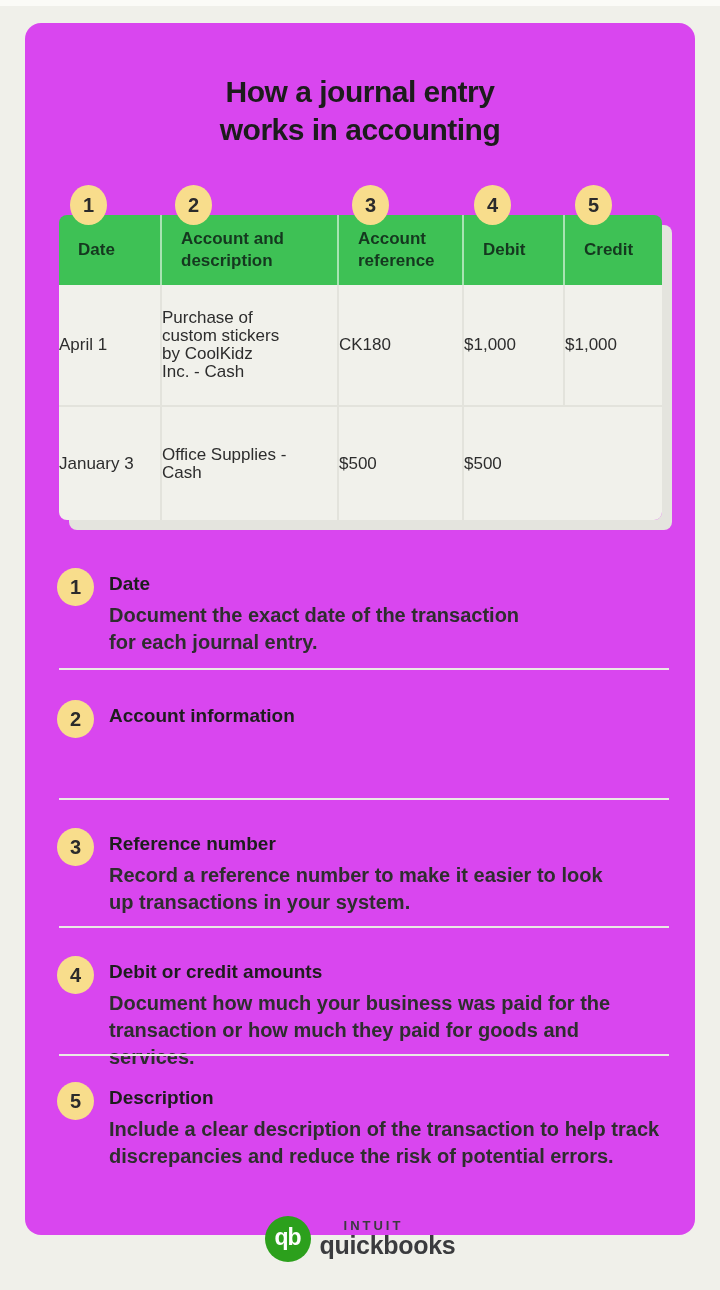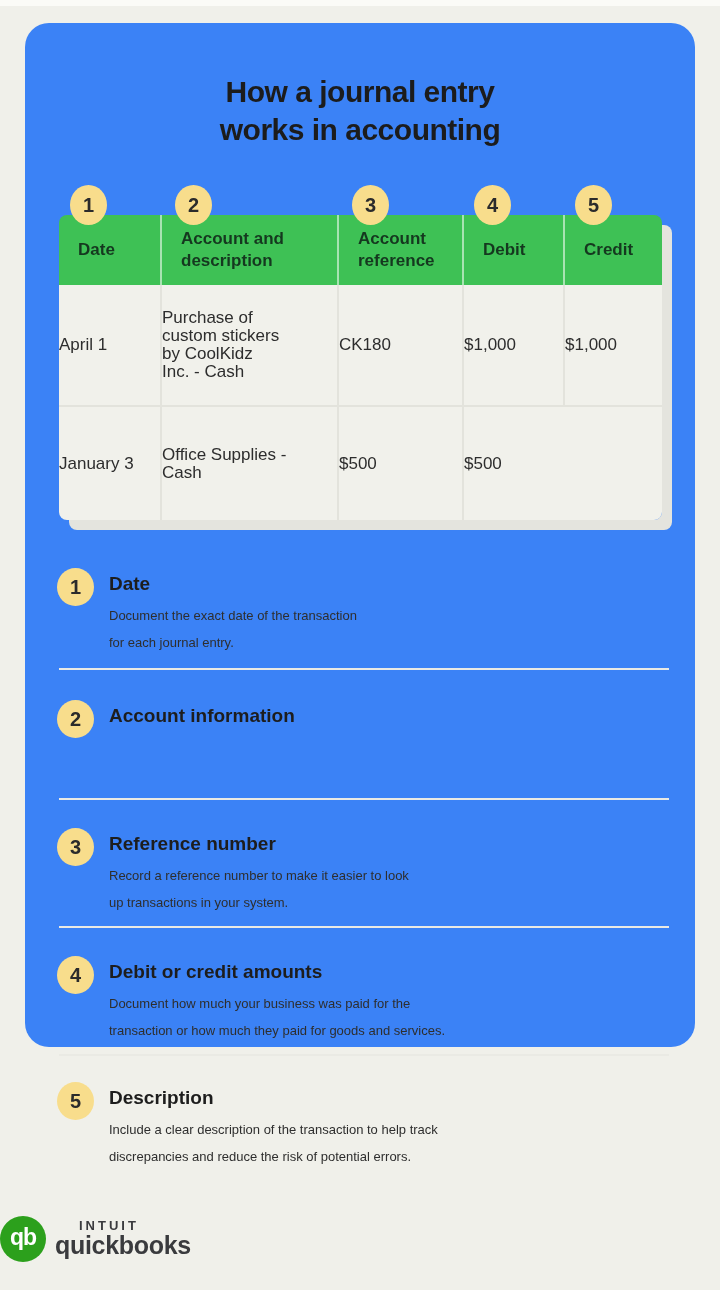--- a/index.html
+++ b/index.html
@@ -10,23 +10,23 @@
     font-family: "Liberation Sans", sans-serif;
     position: relative;
     overflow: hidden;
   }
   .top-strip {
     position: absolute; top: 0; left: 0; width: 720px; height: 6px;
     background: #fbfbf7;
   }
   .card {
     position: absolute; left: 25px; top: 23px;
-    width: 670px; height: 1024px;
-    background: #3b82f6;
-    border-radius: 24px;
+    width: 670px; height: 1212px;
+    background: #d946ef;
+    border-radius: 16px;
   }
   .title {
     position: absolute; top: 50px; left: 0; width: 100%;
     text-align: center;
     font-size: 30px; line-height: 38px; font-weight: 700;
     letter-spacing: -0.5px;
     color: #1c1c1c;
     white-space: pre-line;
   }
   
@@ -86,32 +86,33 @@
     flex: 0 0 37px; width: 37px; height: 38px;
     background: #f8dd8c; border-radius: 50%;
     display: flex; align-items: center; justify-content: center;
     font-size: 20px; font-weight: 700; color: #2b2b2b;
   }
   .sheading {
     font-size: 19px; font-weight: 700; color: #1d1d1d;
     margin: 5px 0 7px;
   }
   .sbody {
-    font-size: 13px; line-height: 27px; color: #2e2e2e;
-    white-space: pre-line;
+    font-size: 20px; line-height: 27px; color: #2e2e2e;
+    white-space: pre-line;
+    font-weight: bold;
   }
   .divider {
     position: absolute; left: 34px; width: 610px; height: 2px;
     background: #eaeae4;
   }
   .d1 { top: 645px; } .d2 { top: 775px; } .d3 { top: 903px; } .d4 { top: 1031px; }
   
   .footer-logo {
     position: absolute; top: 1216px; left: 0; width: 720px;
-    display: flex; align-items: center; gap: 9px;
+    display: flex; align-items: center; justify-content: center; gap: 9px;
   }
   .logo-circle {
     width: 46px; height: 46px; border-radius: 50%;
     background: #2ca01c;
     display: flex; align-items: center; justify-content: center;
     color: #ffffff; font-size: 23px; font-weight: 700;
     letter-spacing: -1px; padding-bottom: 3px;
   }
   .brand-top {
     font-size: 13px; font-weight: 700; letter-spacing: 3px;

